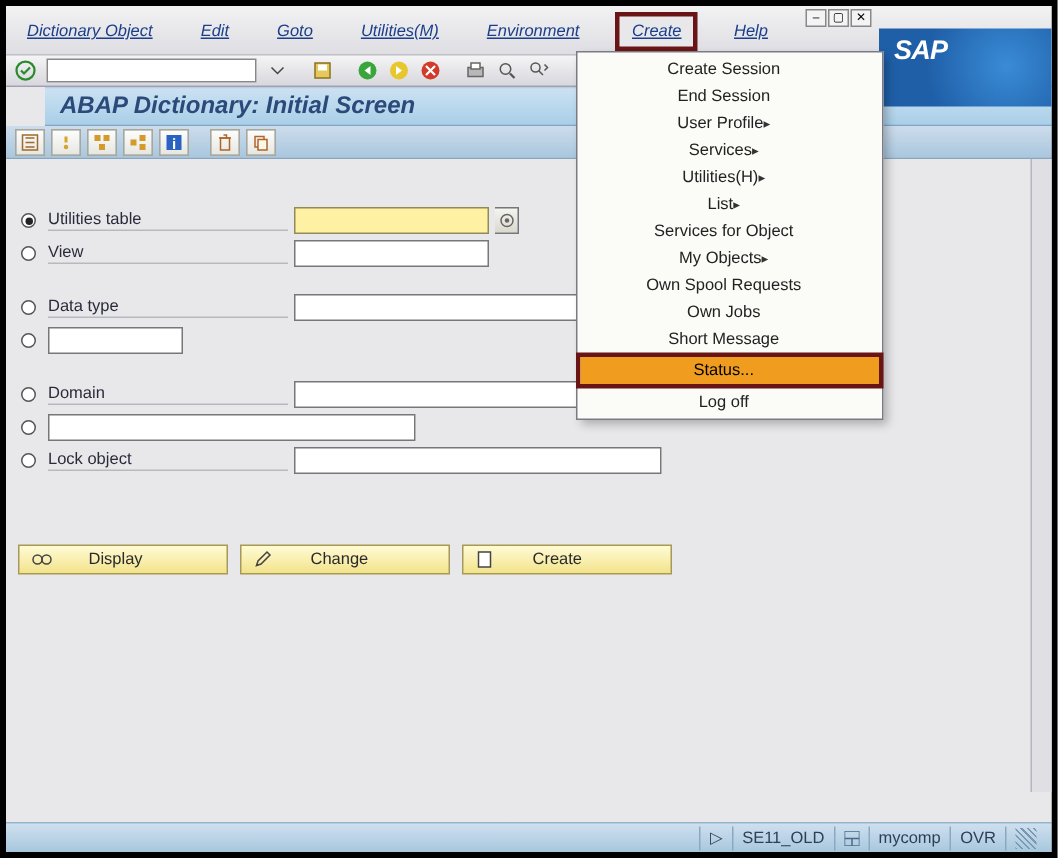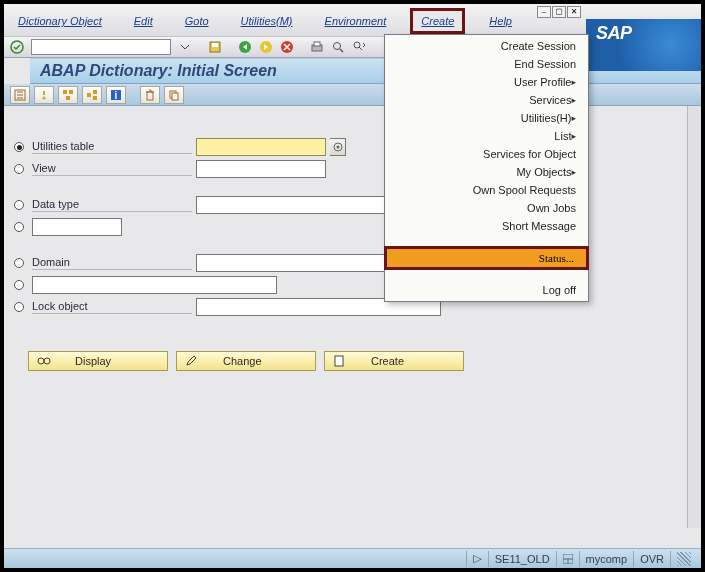--- a/index.html
+++ b/index.html
@@ -192,22 +192,22 @@
     border-left: none;
     background: linear-gradient(#f4f4f0,#dad9ce);
     display: inline-flex;
     align-items: center; justify-content: center;
     cursor: pointer;
   }
   .txt-wide { width: 245px; }
   
   .actionbar {
     position: absolute;
-    left: 8px; top: 245px;
-    display: flex; gap: 8px; margin-left: 16px;
+    left: 8px; top: 257px;
+    display: flex; gap: 8px;
   }
   .actbtn {
     height: 20px;
     background: linear-gradient(#fffbd5,#f3e38c);
     border: 1px solid #a99a52;
     display: flex;
     align-items: center;
     padding: 0 8px;
     gap: 24px;
     cursor: pointer;
@@ -224,30 +224,29 @@
     background: #fbfbf8;
     border: 1px solid #7a7a85;
     box-shadow: 3px 3px 6px rgba(0,0,0,0.25);
     z-index: 50;
     padding: 2px 0;
   }
   .dd-item {
     height: 18px;
     display: flex;
     align-items: center;
-    justify-content: flex-end;
+    justify-content: center;
     padding: 0 12px 0 4px;
     cursor: pointer;
     color: #222;
   }
   .dd-item .arrow { font-size: 9px; color: #333; }
   .dd-highlighted-wrap {
     border: 3px solid #6a1515;
-    margin: 11px -1px;
-    font-family: Liberation Serif, serif;
+    margin: 0 -1px;
   }
   .dd-item.hl {
     background: #ef9c1f;
     color: #000;
   }
   
   .statusbar {
     height: 20px;
     background: linear-gradient(#cfe0ef,#a7c7dd);
     border-top: 1px solid #91b3cc;

